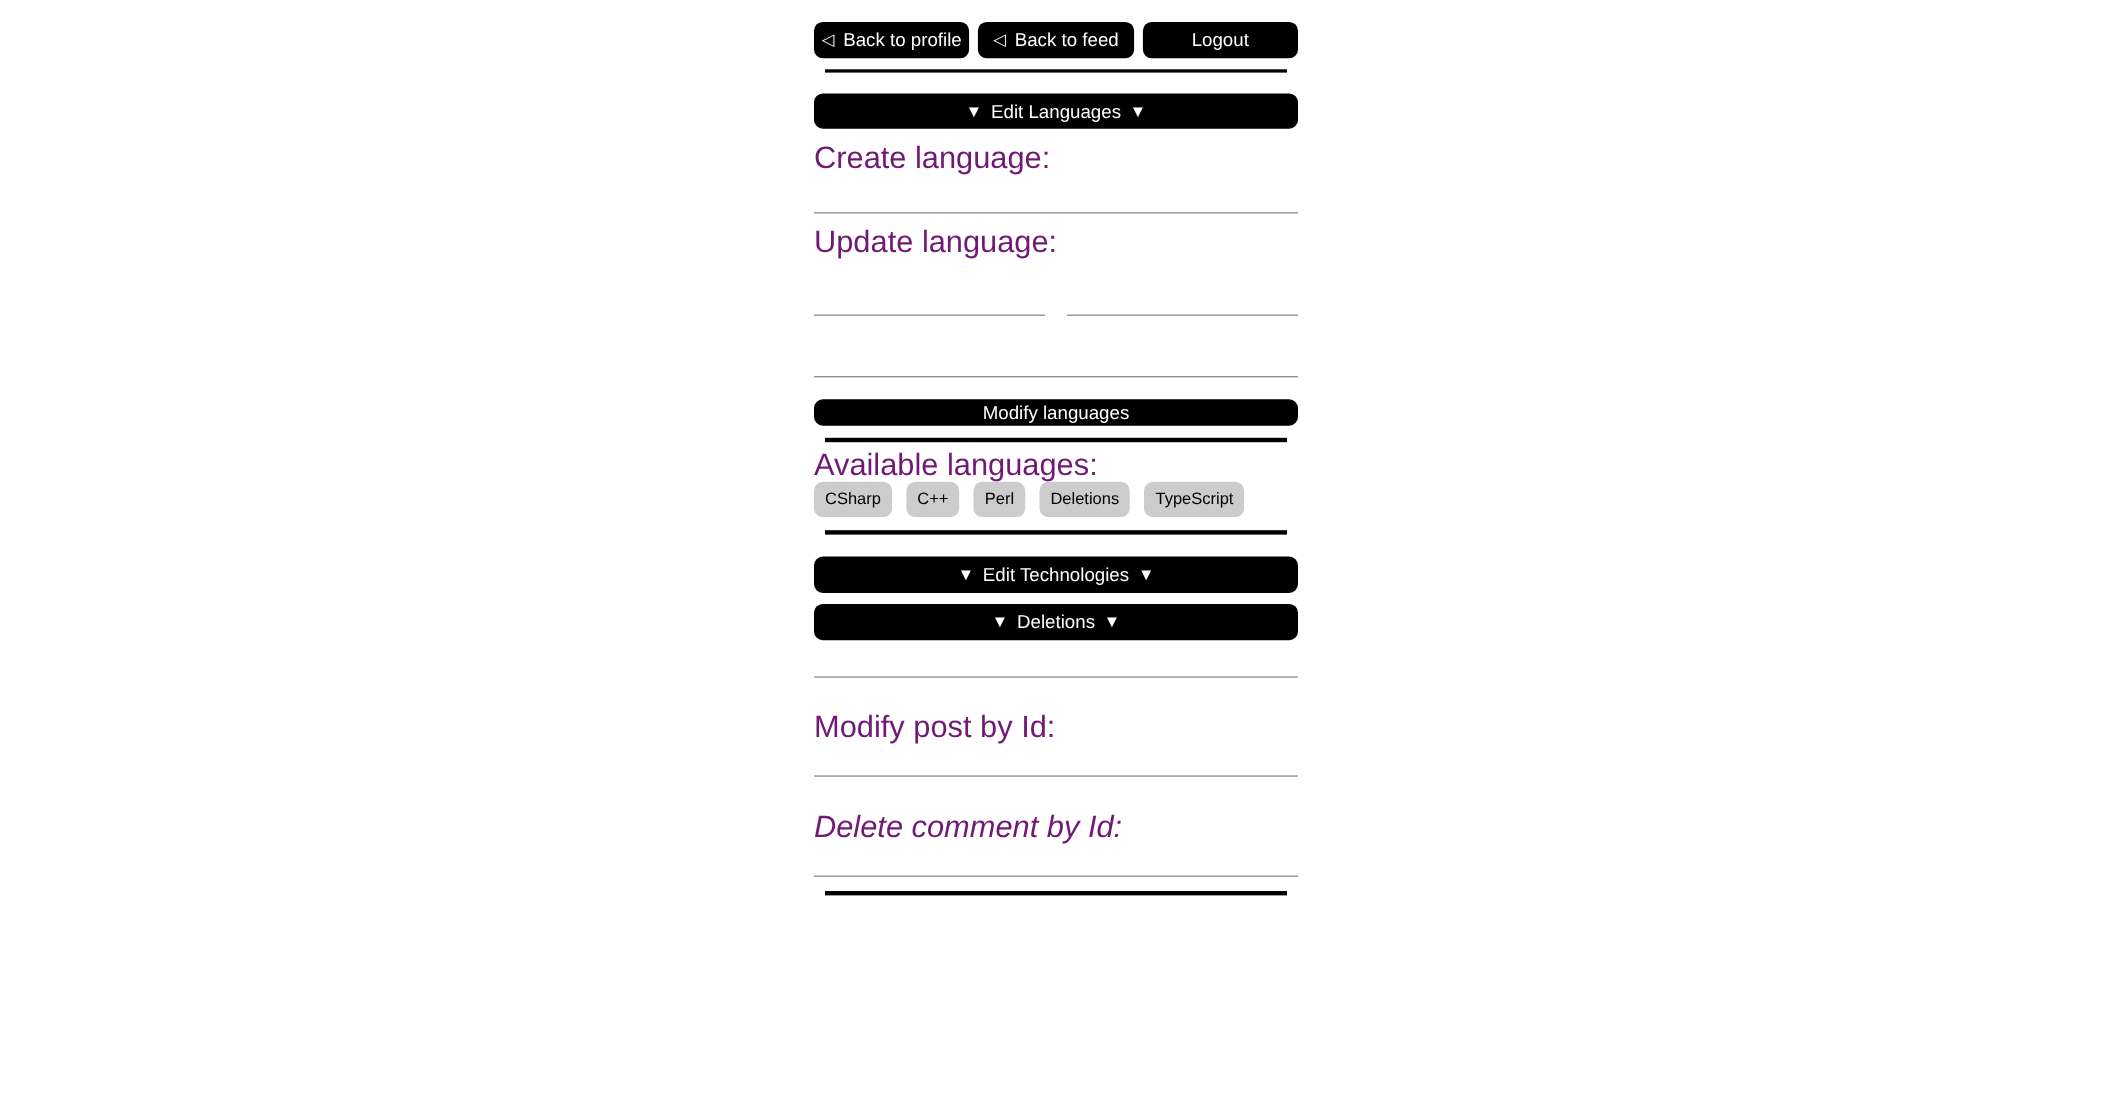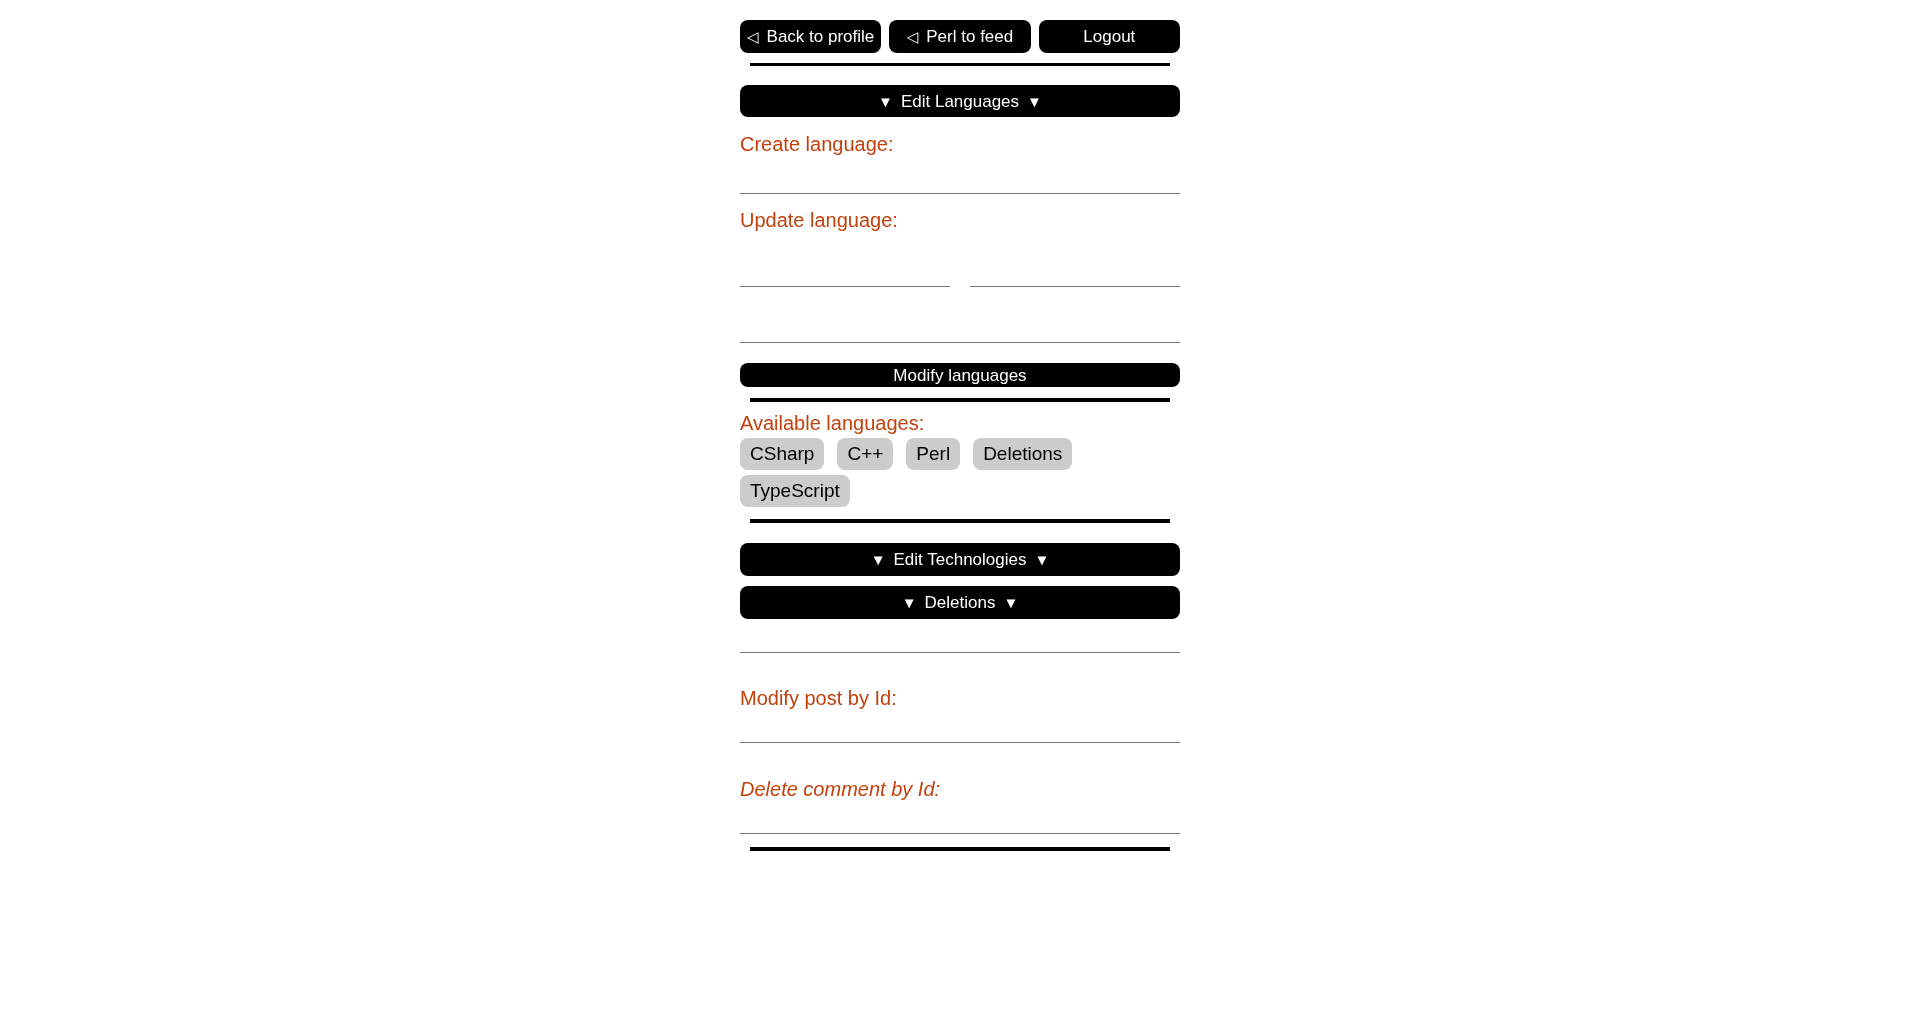--- a/index.html
+++ b/index.html
@@ -56,23 +56,23 @@
     background: #000000;
     width: 420px;
     margin: 0 auto;
   }
   .sep1 { margin-top: 10px; height: 3px; }
   .sep2 { margin-top: 11px; }
   .sep3 { margin-top: 12px; }
   .sep4 { margin-top: 13px; }
   
   .label {
-    font-size: 20px;
+    font-size: 28px;
     line-height: 24px;
-    color: #c2410c;
+    color: #701a75;
   }
   .lbl-create  { margin-top: 15px; }
   .lbl-update  { margin-top: 14px; }
   .lbl-dellang { margin-top: 11px; }
   .lbl-deluser { margin-top: 19px; }
   .lbl-delpost { margin-top: 33px; }
   .lbl-delcomm { margin-top: 34px; font-style: italic; }
   .lbl-avail   { margin-top: 9px; }
   
   .line-input {
@@ -108,38 +108,38 @@
     display: flex;
     flex-wrap: wrap;
     column-gap: 13px;
     row-gap: 5px;
   }
   .tag {
     background: #cccccc;
     color: #000000;
     border-radius: 8px;
     padding: 5px 10px;
-    font-size: 19px;
+    font-size: 15px;
     line-height: 22px;
     display: inline-block;
   }
 </style>
 </head>
 <body>
 
 <div class="column">
 
   <div class="btn-row">
     <button class="btn">
       <span class="icon">◁</span>
       <span>Back to profile</span>
     </button>
     <button class="btn">
       <span class="icon">◁</span>
-      <span>Perl to feed</span>
+      <span>Back to feed</span>
     </button>
     <button class="btn">
       <span>Logout</span>
     </button>
   </div>
 
   <div class="sep sep1"></div>
 
   <button class="btn toggle">
     <span class="icon">▼</span>

